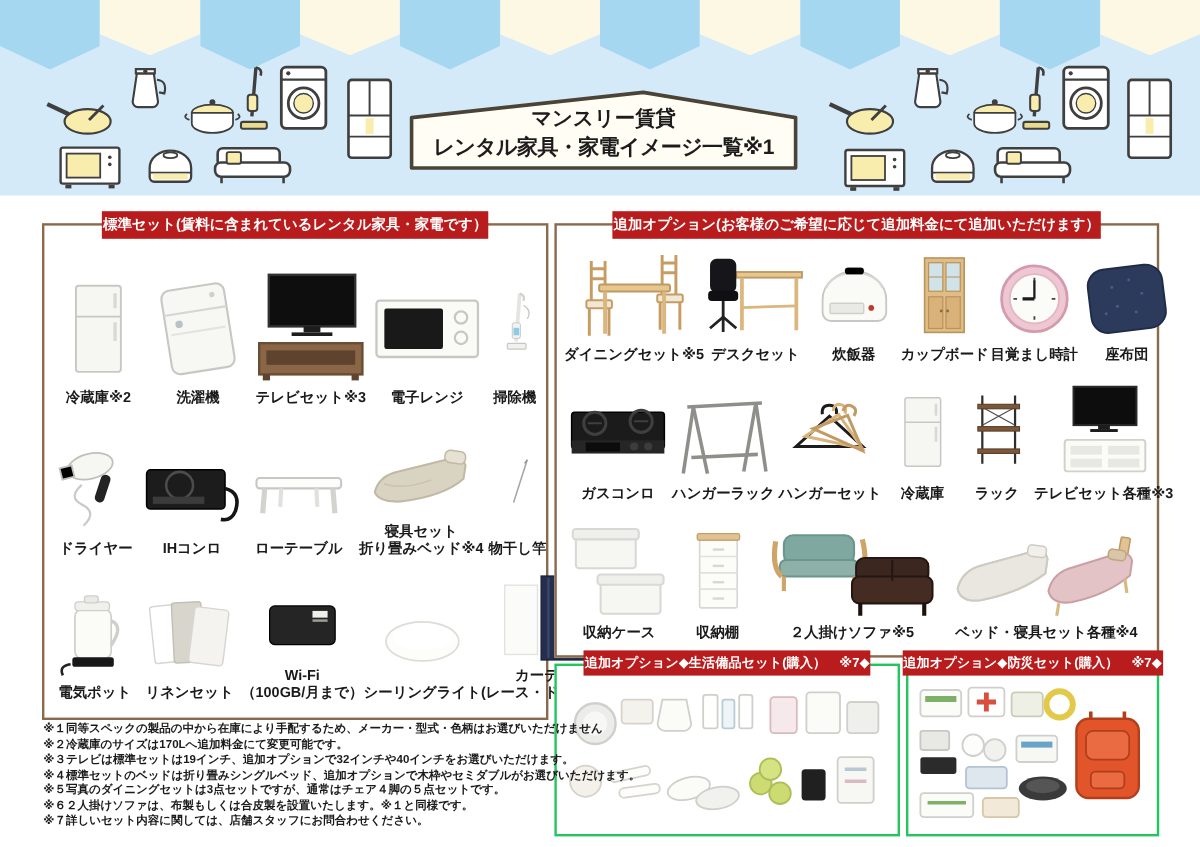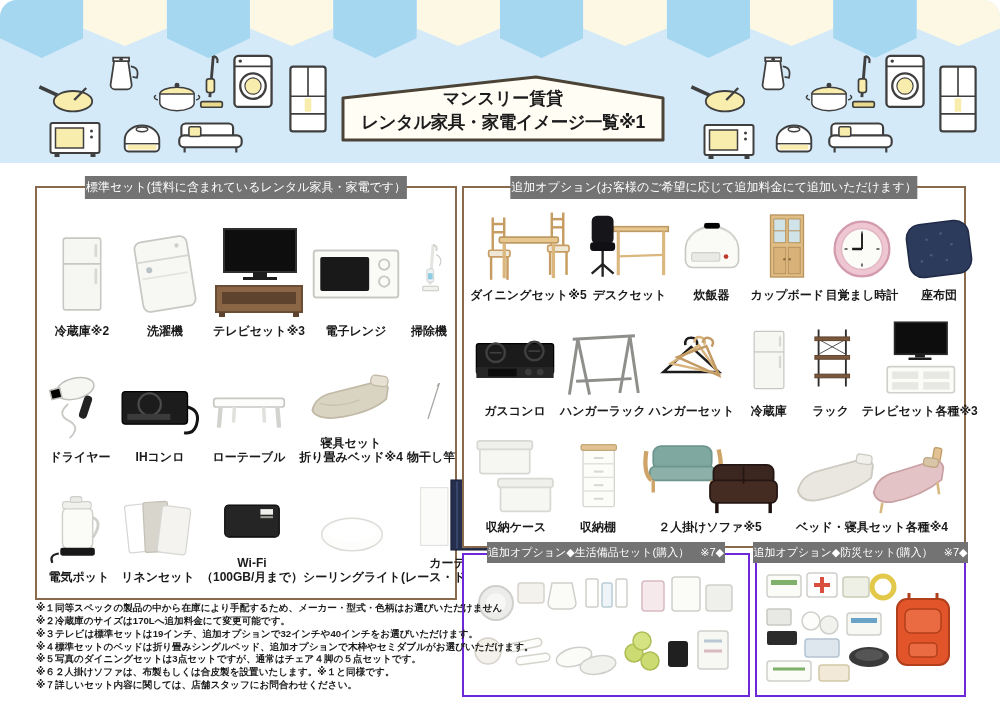--- a/index.html
+++ b/index.html
@@ -1,38 +1,38 @@
 <!DOCTYPE html>
 <html><head>
 <meta charset="utf-8">
 <style>
   html,body{margin:0;padding:0;background:#ffffff;}
   #poster{position:relative;width:1000px;height:706px;background:#ffffff;overflow:hidden;
-    font-family:"Liberation Sans","DejaVu Sans",sans-serif;border-radius:17px;}
+    font-family:"Liberation Sans","DejaVu Sans",sans-serif;}
   
   .banner{position:absolute;top:0;left:0;width:1000px;height:163px;background:#d4eaf8;}
   .awning{position:absolute;top:0;left:0;right:0;height:60px;display:flex;}
   .awning div{flex:1;}
   .sa{height:58px;background:#a6d7f1;clip-path:polygon(0 0,100% 0,100% 66%,50% 100%,0 66%);}
   .sb{height:46px;background:#fdf8e4;clip-path:polygon(0 0,100% 0,100% 62%,50% 100%,0 62%);}
   .deco{position:absolute;}
   
   .plaque{position:absolute;left:338px;top:74px;width:330px;height:70px;}
   .plaque .t1{position:absolute;top:13px;left:0;right:0;text-align:center;font-size:17px;font-weight:700;color:#1c1c1c;}
   .plaque .t2{position:absolute;top:36px;left:0;right:0;text-align:center;font-size:17.5px;font-weight:700;color:#1c1c1c;letter-spacing:-0.5px;}
   
   .panel{position:absolute;background:#ffffff;border:2px solid #8a6a4c;}
-  .panel-h{position:absolute;top:-12px;left:50%;transform:translateX(-50%);background:#737373;color:#ffffff;
-    font-size:12px;font-weight:400;padding:3px 1px;white-space:nowrap;}
+  .panel-h{position:absolute;top:-12px;left:50%;transform:translateX(-50%);background:#b91c1c;color:#ffffff;
+    font-size:12px;font-weight:700;padding:3px 1px;white-space:nowrap;}
   .row{position:absolute;left:6px;right:6px;display:flex;justify-content:space-around;align-items:flex-end;}
   .tile{display:flex;flex-direction:column;align-items:center;}
   .pic{display:block;}
   .cap{font-size:12px;font-weight:700;color:#1a1a1a;line-height:1.18;white-space:nowrap;text-align:center;}
   
-  .pbox{position:absolute;background:#ffffff;border:2px solid #6d28d9;}
+  .pbox{position:absolute;background:#ffffff;border:2px solid #22c55e;}
   .pbox .panel-h{top:-13px;font-size:11px;}
   .collage{position:absolute;left:2px;right:2px;top:10px;bottom:2px;}
   
   .notes{position:absolute;left:36px;top:602px;width:428px;}
   .notes div{font-size:9.6px;font-weight:700;color:#1b1b1b;line-height:1.34;white-space:nowrap;}
 </style>
 </head>
 <body>
 
 <div id="poster">

